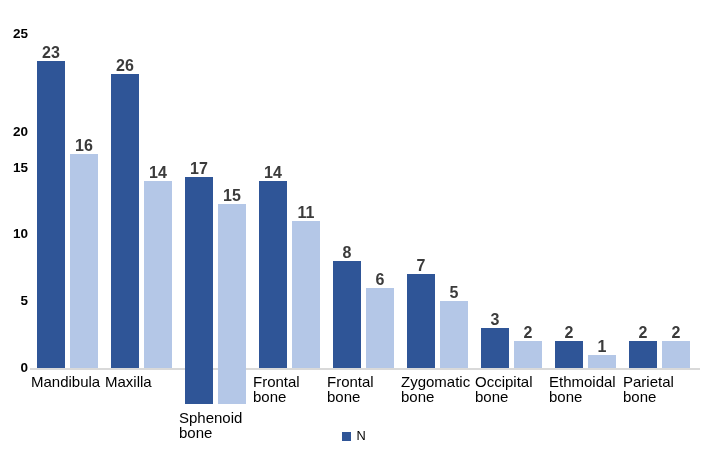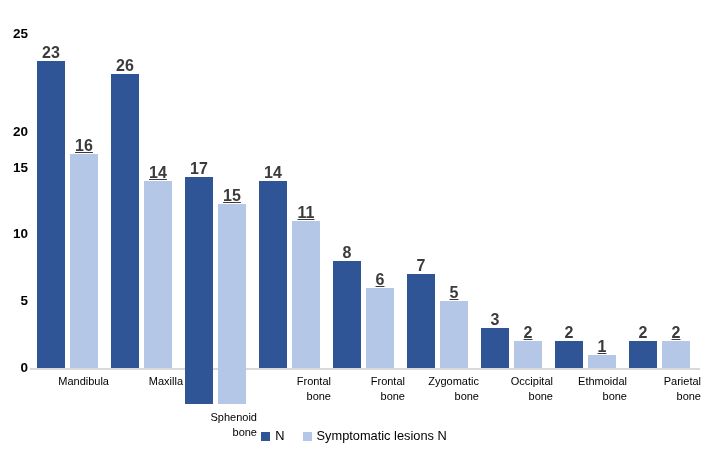--- a/index.html
+++ b/index.html
@@ -87,30 +87,30 @@
   .bar-label {
     position: absolute;
     width: 34px;
     text-align: center;
     font-size: 16px;
     font-weight: bold;
     color: #3B3B3B;
     line-height: 1;
   }
   .bar-label.series-0 { left: 1px; }
-  .bar-label.series-1 { left: 34px; text-decoration: underline; }
+  .bar-label.series-1 { left: 34px; }
 
   
   .cat-label {
     position: absolute;
     top: 374px;
     left: -2px;
     width: 78px;
-    text-align: right;
-    font-size: 11px;
+    text-align: left;
+    font-size: 15px;
     color: #000000;
     line-height: 15px;
   }
   .cat-label span { display: block; }
 
   
   .legend {
     position: absolute;
     left: 0;
     top: 430px;
@@ -244,19 +244,15 @@
           <span>bone</span>
         </div>
       </div>
     </div>
 
   <div class="legend">
     <div class="legend-item">
       <span class="legend-swatch series-0"></span>
       <span class="legend-text">N</span>
     </div>
-    <div class="legend-item">
-      <span class="legend-swatch series-1"></span>
-      <span class="legend-text">Symptomatic lesions N</span>
-    </div>
   </div>
 
 </div>
 
 </body></html>

